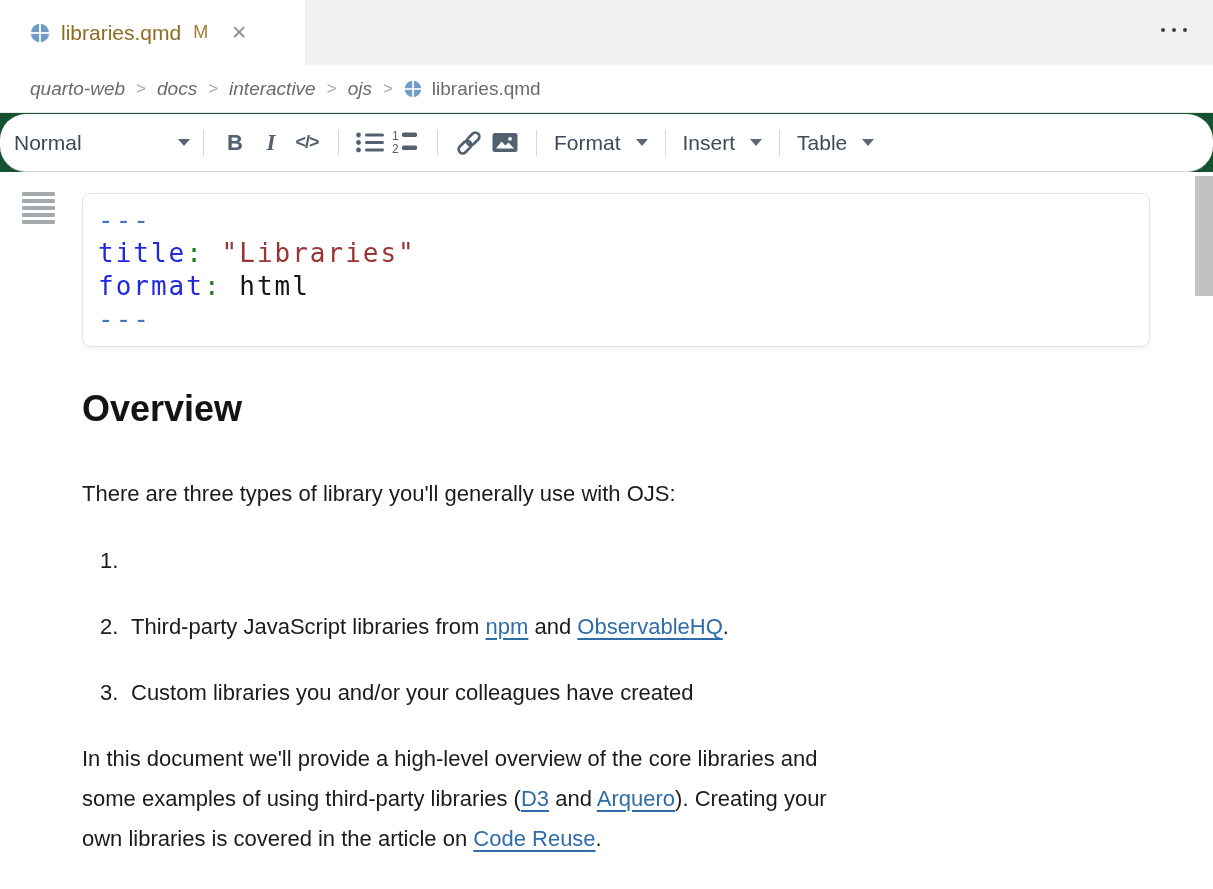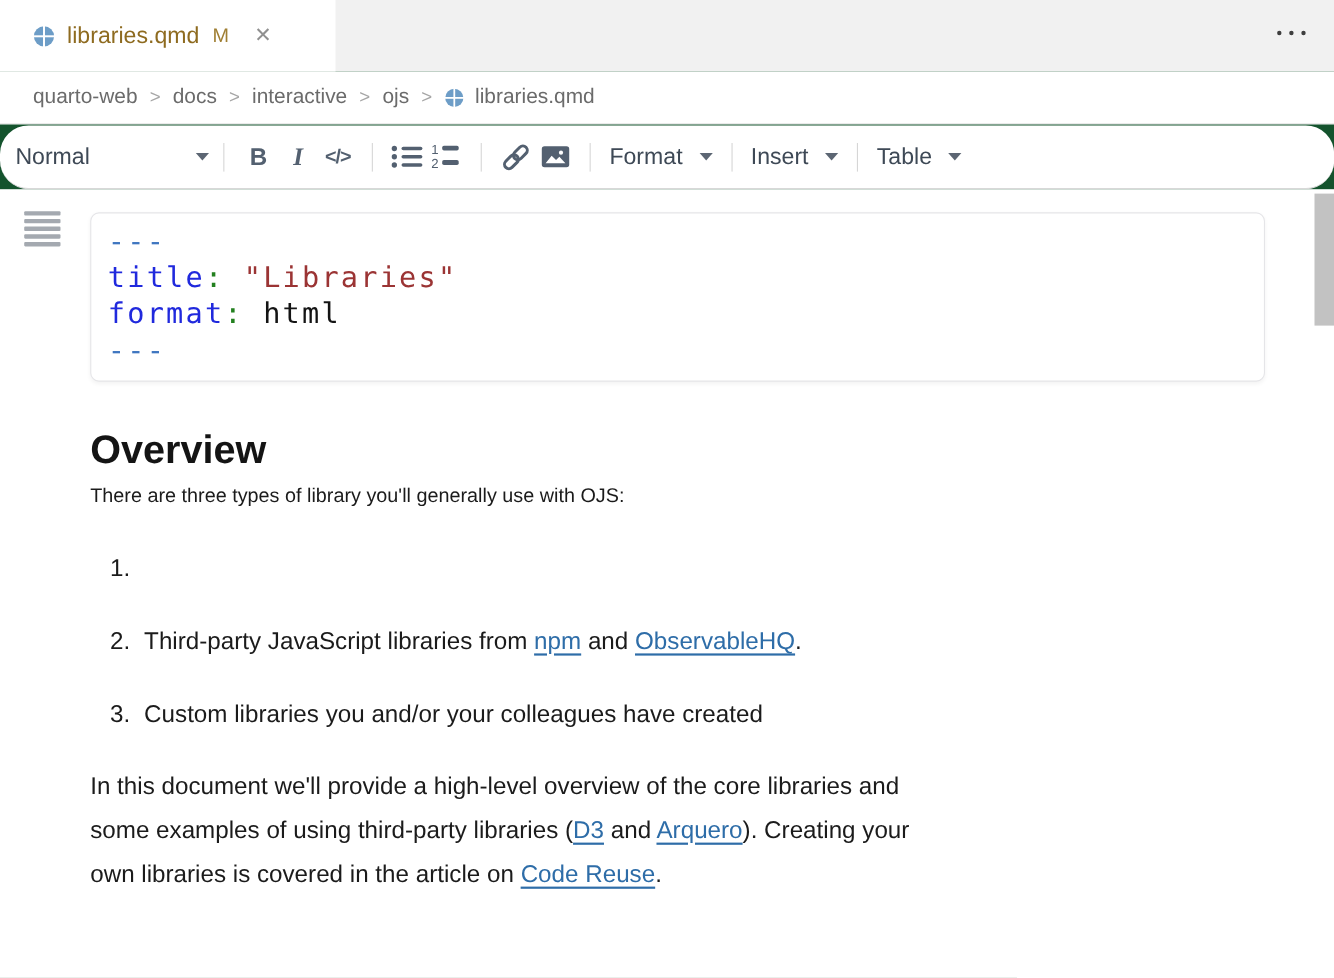--- a/index.html
+++ b/index.html
@@ -20,21 +20,21 @@
   .tab-close { color:#909090; font-size:19px; margin-left:12px; cursor:pointer; line-height:1; }
   .more-actions { position:absolute; right:26px; top:28px; display:flex; gap:7px; cursor:pointer; }
   .more-actions i { width:4px; height:4px; border-radius:50%; background:#3e3e3e; }
 
   
   .breadcrumb {
     position:absolute; top:65px; left:0; right:0; height:48px; background:#fff;
     border-bottom:1px solid #e7e7e7; display:flex; align-items:center;
     padding-left:30px; gap:11px; color:#6b6b6b; font-size:19px;
   }
-  .crumb { cursor:pointer; }
+  .crumb { cursor:pointer;font-style:italic; }
   .crumb-sep { color:#a6a6a6; font-size:17px; }
   .crumb-file { display:flex; align-items:center; gap:10px; cursor:pointer; }
 
   
   .toolbar {
     position:absolute; top:114px; left:0; right:0; height:58px; background:#fff;
     border-bottom:1px solid #d8d8d8; display:flex; align-items:center;
     padding-left:14px; color:#3e4956; font-size:21px;border-radius:26px;
   }
   .dd { display:flex; align-items:center; cursor:pointer; }
@@ -62,21 +62,21 @@
     font-family:"DejaVu Sans Mono", monospace;
     font-size:26px; letter-spacing:2px; line-height:33px; cursor:text;
   }
   .tok-delimiter { color:var(--c-yaml-delimiter,#3f76c0); }
   .tok-key       { color:var(--c-yaml-key,#2029dd); }
   .tok-colon     { color:var(--c-yaml-colon,#23801f); }
   .tok-string    { color:var(--c-yaml-string,#9b3434); }
   .tok-plain     { color:#141414; }
 
   .h1 { margin-top:40px; font-size:36px; line-height:43px; font-weight:700; color:#141414; }
-  .para { font-size:18px; line-height:40px; color:#1b1b1b; }
+  .para { margin-top:44px; font-size:22px; line-height:40px; color:#1b1b1b; }
   .list { margin-top:27px; }
   .li-row { display:flex; font-size:22px; line-height:40px; margin-bottom:26px; color:#1b1b1b; }
   .li-num { flex:none; margin-left:18px; width:31px; }
   .outro { margin-top:6px; font-size:22px; line-height:40px; color:#1b1b1b; }
   a.inline-link {
     color:var(--c-link,#2e6da8); text-decoration:underline;
     text-decoration-thickness:1.5px; text-underline-offset:4px; cursor:pointer;
   }
 </style>
 </head>

